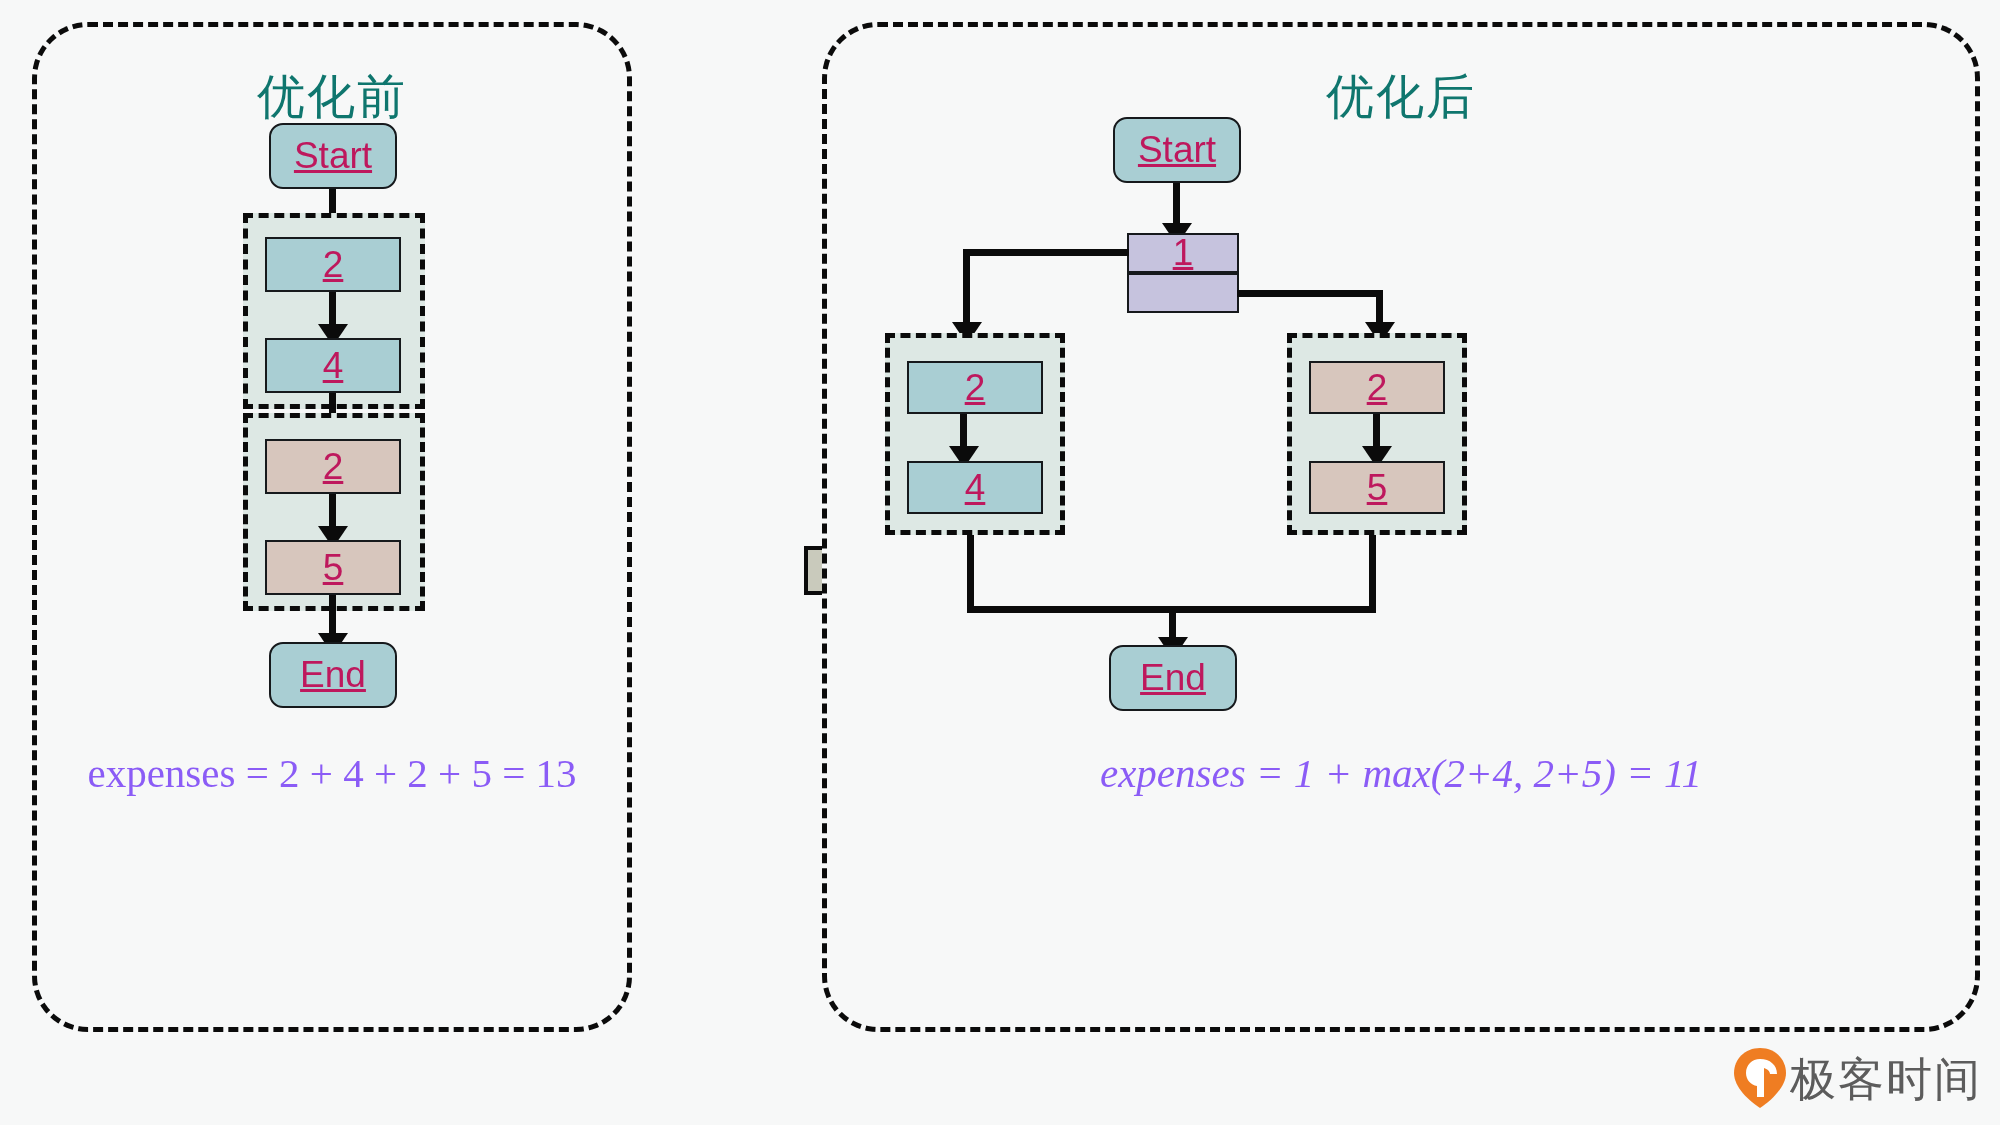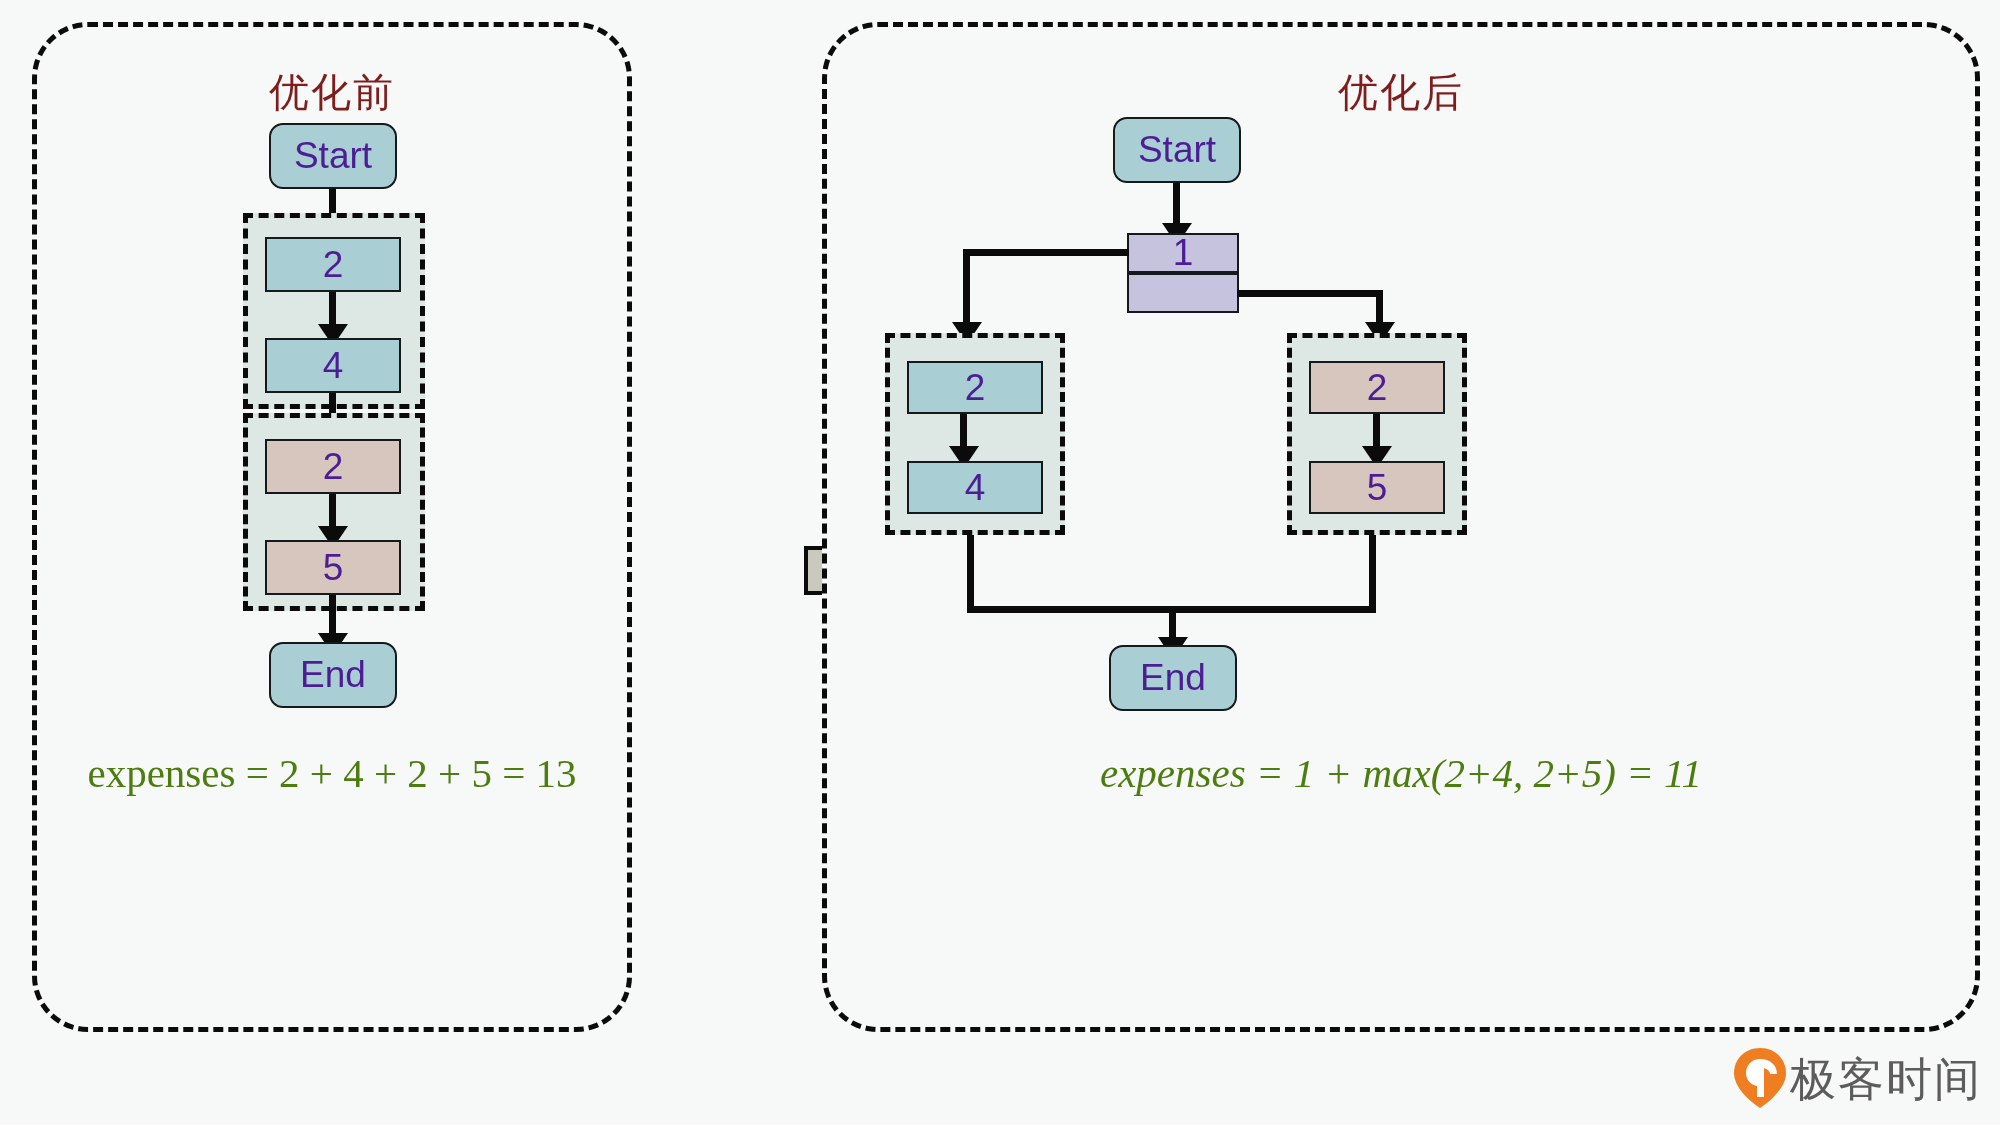--- a/index.html
+++ b/index.html
@@ -4,44 +4,44 @@
 <style>
   html,body{margin:0;padding:0;background:#f7f8f8;}
   body{width:2000px;height:1125px;position:relative;overflow:hidden;
        font-family:"Liberation Sans","DejaVu Sans",sans-serif;}
 
   .panel{position:absolute;border:5px dashed #0b0b0b;border-radius:56px;background:#f7f8f8;}
   #panel-left{left:32px;top:22px;width:590px;height:1000px;}
   #panel-right{left:822px;top:22px;width:1148px;height:1000px;}
 
   .panel-title{position:absolute;width:100%;text-align:center;top:38px;
-               font-size:40px;color:#7f1d1d;letter-spacing:2px;}
+               font-size:48px;color:#0f766e;letter-spacing:2px;}
 
   
   .node{position:absolute;border:2.5px solid #16191c;box-sizing:border-box;
         display:flex;align-items:center;justify-content:center;
-        font-size:37px;color:#4c1d95;}
+        font-size:37px;color:#be185d;text-decoration:underline;}
   .node.rounded{border-radius:14px;}
   .teal{background:#a9ced3;}
   .tan{background:#d7c6bd;}
   .lav{background:#c6c3de;}
 
   
   .group{position:absolute;border:5px dashed #0b0b0b;background:#dde8e4;box-sizing:border-box;}
 
   
   .vline{position:absolute;background:#0b0b0b;width:7px;}
   .hline{position:absolute;background:#0b0b0b;height:7px;}
   .arrowhead{position:absolute;width:0;height:0;
              border-left:15px solid transparent;border-right:15px solid transparent;
              border-top:22px solid #0b0b0b;}
 
   .formula{position:absolute;width:100%;text-align:center;
            font-family:"Liberation Serif","DejaVu Serif",serif;
-           font-size:41px;color:#4d7c0f;}
+           font-size:41px;color:#8b5cf6;}
 
   
   #transition-arrow{position:absolute;left:800px;top:508px;width:212px;height:125px;}
 
   
   #watermark{position:absolute;right:18px;bottom:12px;display:flex;align-items:center;gap:2px;}
   #watermark .wm-text{font-size:46px;color:#5c5c5c;letter-spacing:2px;
                       font-family:"Liberation Sans","DejaVu Sans",sans-serif;}
 </style>
 </head>

